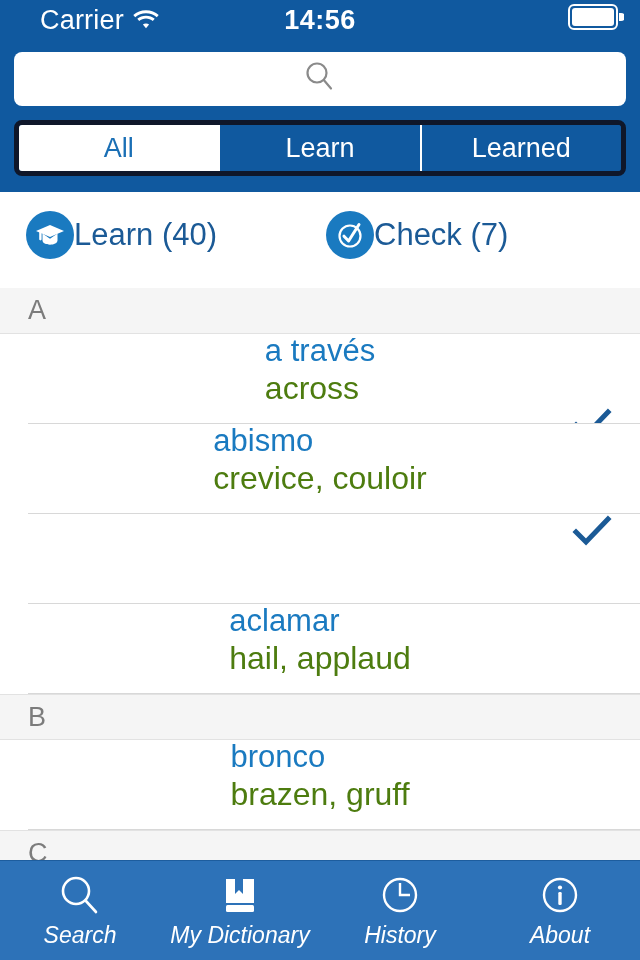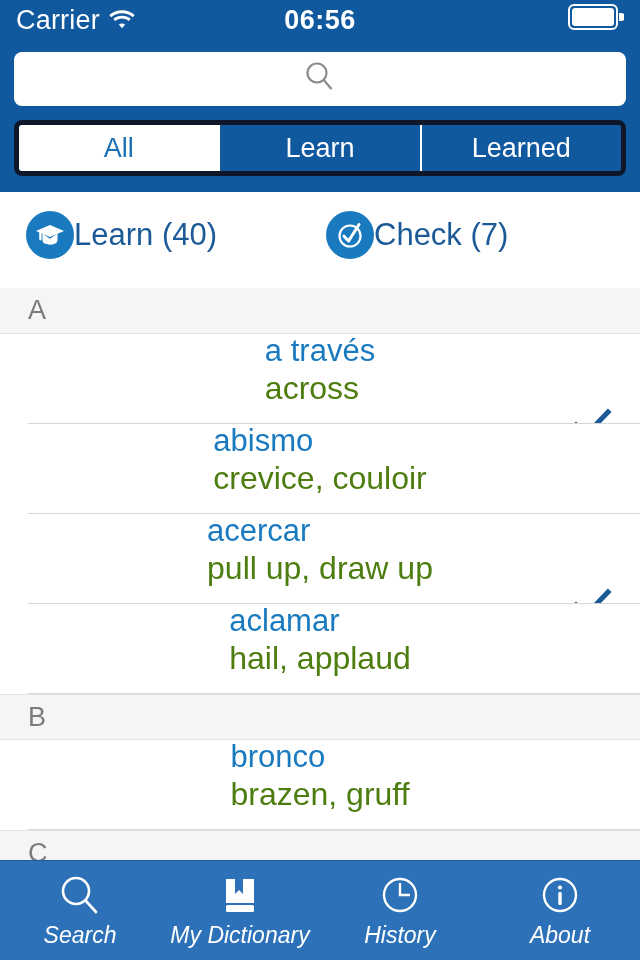--- a/index.html
+++ b/index.html
@@ -22,21 +22,21 @@
   .statusbar {
     height: 40px;
     display: flex;
     align-items: center;
     color: #ffffff;
     font-size: 27px;
     padding: 0 16px;
     position: relative;
   }
   .status-left { display: flex; align-items: center; gap: 9px; }
-  .carrier-label { font-size: 27px; letter-spacing: 0.2px; }
+  .carrier-label { font-size: 27px; letter-spacing: 0.2px; margin-left: 24px; }
   .wifi-icon { display: block; }
   .status-time {
     position: absolute;
     left: 0; right: 0;
     text-align: center;
     font-size: 27px;
     font-weight: bold;
     letter-spacing: 0.5px;
   }
   .status-right { margin-left: auto; display: flex; align-items: center; }
@@ -191,21 +191,21 @@
       <div class="status-left">
         <span class="carrier-label">Carrier</span>
         <span class="wifi-icon">
           <svg width="26" height="20" viewBox="0 0 26 20">
             <path d="M13 4.2c4.1 0 7.9 1.5 10.8 4l1.9-2.3C22.4 3 17.9 1.2 13 1.2S3.6 3 0.3 5.9l1.9 2.3C5.1 5.7 8.9 4.2 13 4.2z" fill="#ffffff"></path>
             <path d="M13 9.6c2.6 0 5 0.95 6.8 2.5l1.9-2.3C19.4 7.9 16.3 6.7 13 6.7S6.6 7.9 4.3 9.8l1.9 2.3C8 10.6 10.4 9.6 13 9.6z" fill="#ffffff"></path>
             <path d="M13 14.4c1.2 0 2.3 0.42 3.1 1.1L13 19.3l-3.1-3.8c0.8-0.68 1.9-1.1 3.1-1.1z" fill="#ffffff"></path>
           </svg>
         </span>
       </div>
-      <div class="status-time">06:56</div>
+      <div class="status-time">14:56</div>
       <div class="status-right">
         <span>
           <svg width="56" height="26" viewBox="0 0 56 26">
             <rect x="1" y="1" width="48" height="24" rx="5" ry="5" fill="none" stroke="#ffffff" stroke-width="2"></rect>
             <rect x="4" y="4" width="42" height="18" rx="3" ry="3" fill="#ffffff"></rect>
             <path d="M51 9 h2 a3 3 0 0 1 0 8 h-2 z" fill="#ffffff"></path>
           </svg>
         </span>
       </div>
     </div>
@@ -275,24 +275,20 @@
         <span class="row-translation">crevice, couloir</span>
       </div>
       <span class="row-check hidden">
         <svg width="40" height="34" viewBox="0 0 40 34">
           <path d="M4 18 L14 28 L36 5" fill="none" stroke="#1b5a96" stroke-width="5" stroke-linecap="square" stroke-linejoin="miter"></path>
         </svg>
       </span>
     </div>
 
     <div class="row">
-      <div class="row-texts">
-        <span class="row-word">acercar</span>
-        <span class="row-translation">pull up, draw up</span>
-      </div>
       <span class="row-check">
         <svg width="40" height="34" viewBox="0 0 40 34">
           <path d="M4 18 L14 28 L36 5" fill="none" stroke="#1b5a96" stroke-width="5" stroke-linecap="square" stroke-linejoin="miter"></path>
         </svg>
       </span>
     </div>
 
     <div class="row">
       <div class="row-texts">
         <span class="row-word">aclamar</span>

